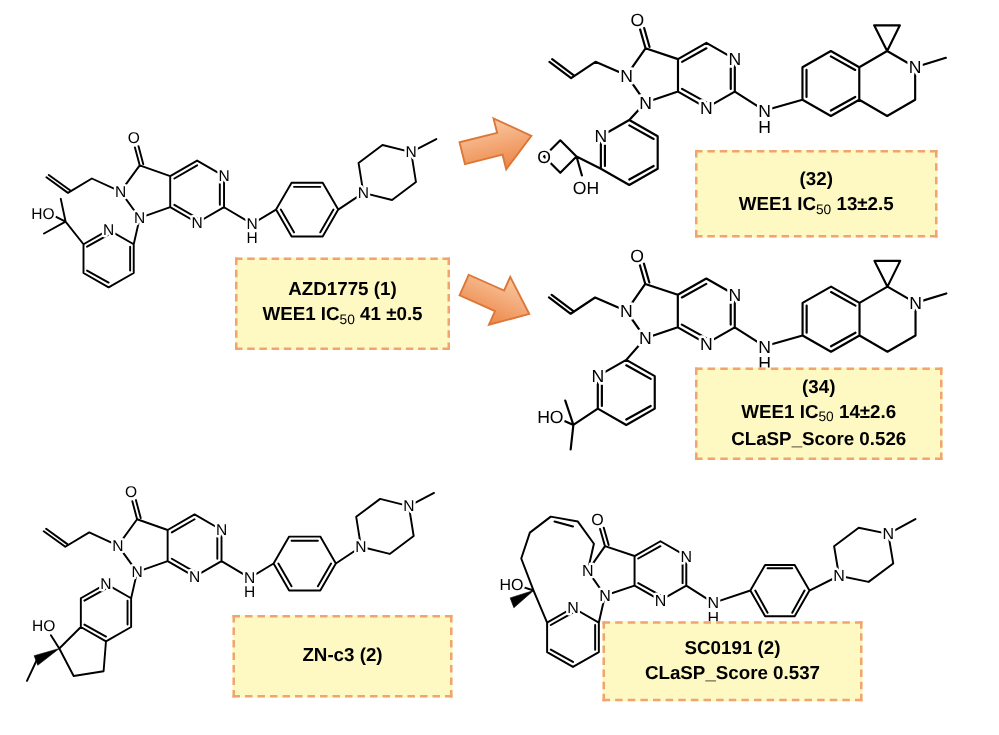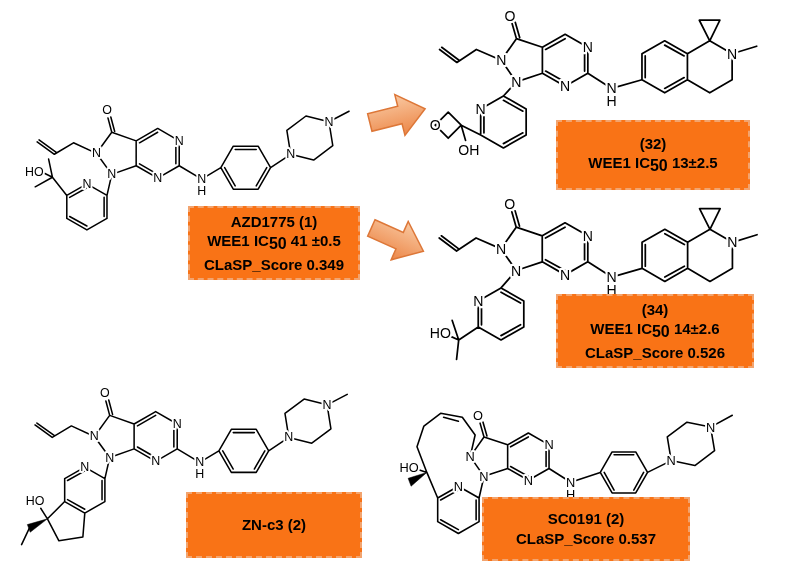--- a/index.html
+++ b/index.html
@@ -4,24 +4,24 @@
 <style>
   html,body{margin:0;padding:0;background:#ffffff;}
   .canvas{position:relative;width:799px;height:588px;background:#ffffff;overflow:hidden;
           font-family:"Liberation Sans",sans-serif;}
   .mol{position:absolute;}
   .mol path.bonds{stroke:#000;stroke-width:1.6;fill:none;stroke-linecap:round;stroke-linejoin:round;}
   .mol polygon.wedge{fill:#000;stroke:#000;stroke-width:0.5;}
   .atom{font-family:"Liberation Sans",sans-serif;font-size:13px;fill:#000;
         text-anchor:middle;dominant-baseline:central;
         paint-order:stroke;stroke:#fff;stroke-width:4px;stroke-linejoin:round;}
-  .label-box{position:absolute;border:2.5px dashed #f2a46f;background:#f97316;
+  .label-box{position:absolute;border:2.5px dashed #f2a46f;background:#fef9c3;
              display:flex;flex-direction:column;align-items:center;justify-content:center;
              text-align:center;font-weight:700;font-size:15px;color:#000;line-height:1.32;}
-  .sub50{font-size:16px;vertical-align:-3px;font-weight:700;}
+  .sub50{font-size:11px;vertical-align:-3px;font-weight:400;}
   .arrow{position:absolute;}
 </style>
 </head>
 <body>
 
 <div class="canvas">
 
   <svg class="mol" style="left:14px;top:72px;" width="340" height="177" viewBox="0 0 355 185">
     <path class="bonds" d="
       M150,59 L172.5,72 L172.5,98 L150,111 L127.5,98 L127.5,72 Z
@@ -199,21 +199,20 @@
       </linearGradient>
     </defs>
     <g transform="rotate(24 30 29)">
       <polygon points="3,20 34,20 34,8 60,29 34,50 34,38 3,38" fill="url(#agrad2)" stroke-width="1.5" stroke="#dd7738"></polygon>
     </g>
   </svg>
 
   <div class="label-box" style="left:188px;top:206px;width:168px;height:70px;justify-content:center;">
     <div>AZD1775 (1)</div>
     <div><span>WEE1 IC</span><span class="sub50">50</span><span> 41 ±0.5</span></div>
-    <div>CLaSP_Score 0.349</div>
   </div>
 
   <div class="label-box" style="left:556px;top:120px;width:190px;height:66px;">
     <div>(32)</div>
     <div><span>WEE1 IC</span><span class="sub50">50</span><span> 13±2.5</span></div>
   </div>
 
   <div class="label-box" style="left:556px;top:294px;width:194px;height:70px;">
     <div>(34)</div>
     <div><span>WEE1 IC</span><span class="sub50">50</span><span> 14±2.6</span></div>

